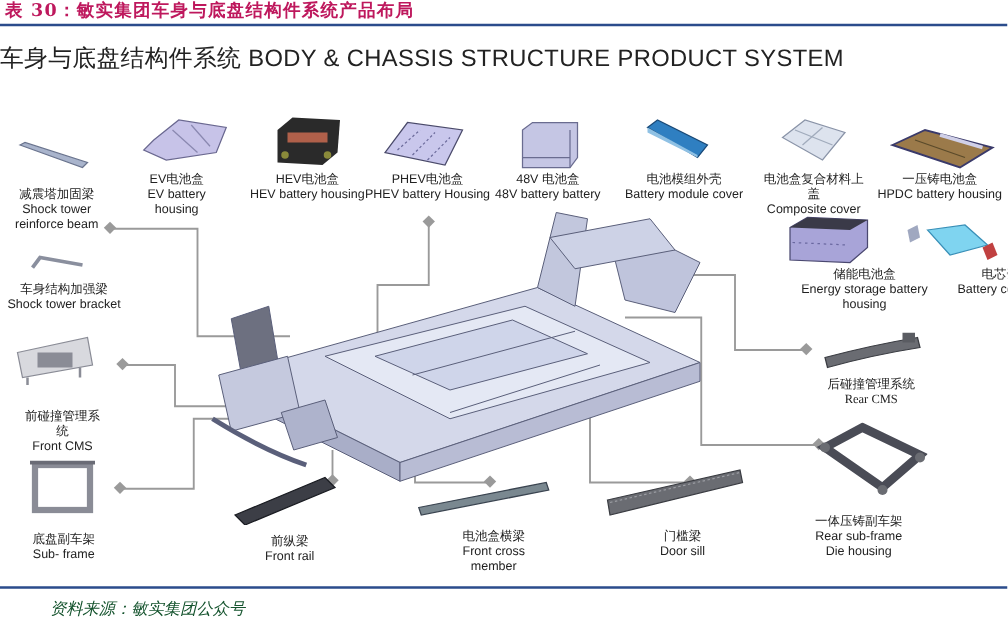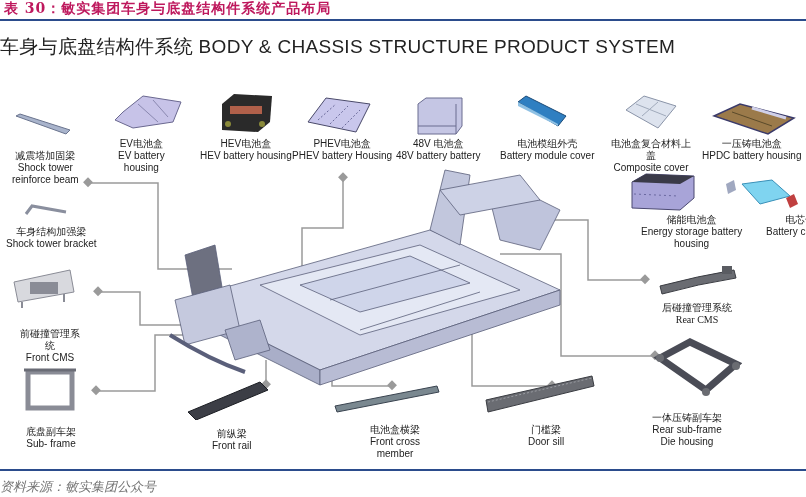--- a/index.html
+++ b/index.html
@@ -4,21 +4,21 @@
 <style>
   html, body { margin:0; padding:0; background:#ffffff; }
   body { width:806px; height:497px; position:relative; overflow:hidden;
          font-family:"Liberation Sans", sans-serif; color:#1a1a1a; }
   .hdr { position:absolute; left:4px; top:0px; font-family:"DejaVu Serif", serif;
          font-weight:bold; font-size:14px; color:#be185d; letter-spacing:1px; white-space:nowrap; }
   .rule { position:absolute; left:0; width:806px; height:2px; background:#2b4c8c; }
   .main-title { position:absolute; left:0; width:691px; top:34px; text-align:left;
                 font-size:19px; color:#222; letter-spacing:0.3px; }
   .src { position:absolute; left:0; top:478px; font-family:"DejaVu Serif", serif; font-style:italic;
-         font-size:13px; color:#737373; white-space:nowrap; }
+         font-size:13px; color:#14532d; white-space:nowrap;padding-left:40px; }
   .lbl { position:absolute; text-align:center; font-size:10px; line-height:12px; color:#222; white-space:nowrap; }
   .lbl span { display:block; }
   svg.overlay { position:absolute; left:0; top:0; }
   .part { position:absolute; }
 </style>
 </head>
 <body>
 
 <div class="hdr">表 30：敏实集团车身与底盘结构件系统产品布局</div>
 <div class="rule" style="top:19px;"></div>

